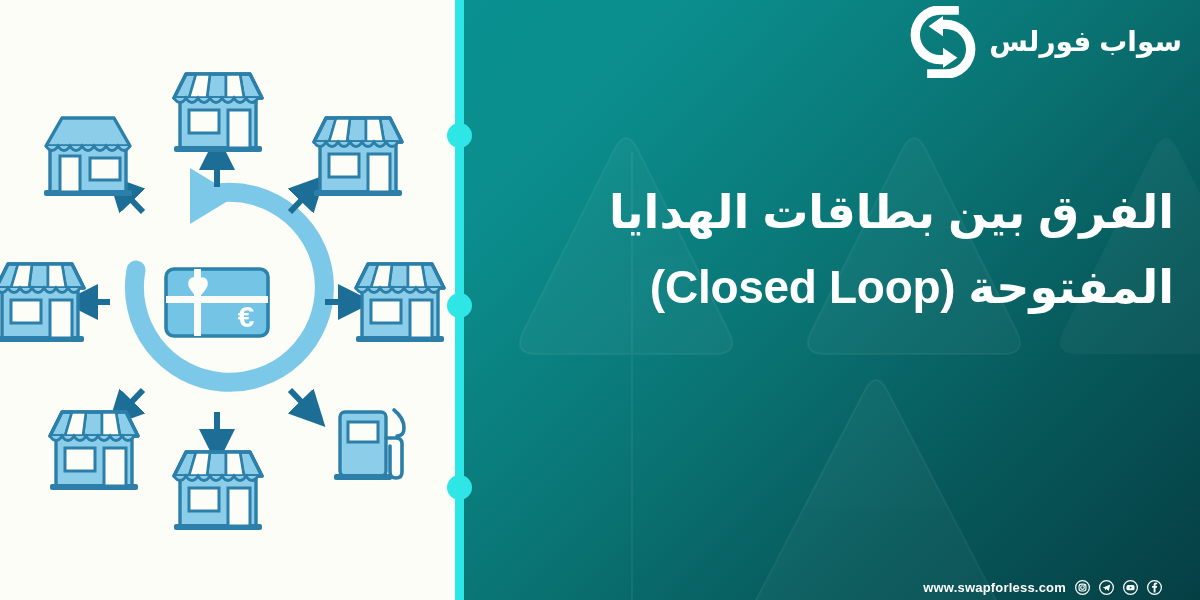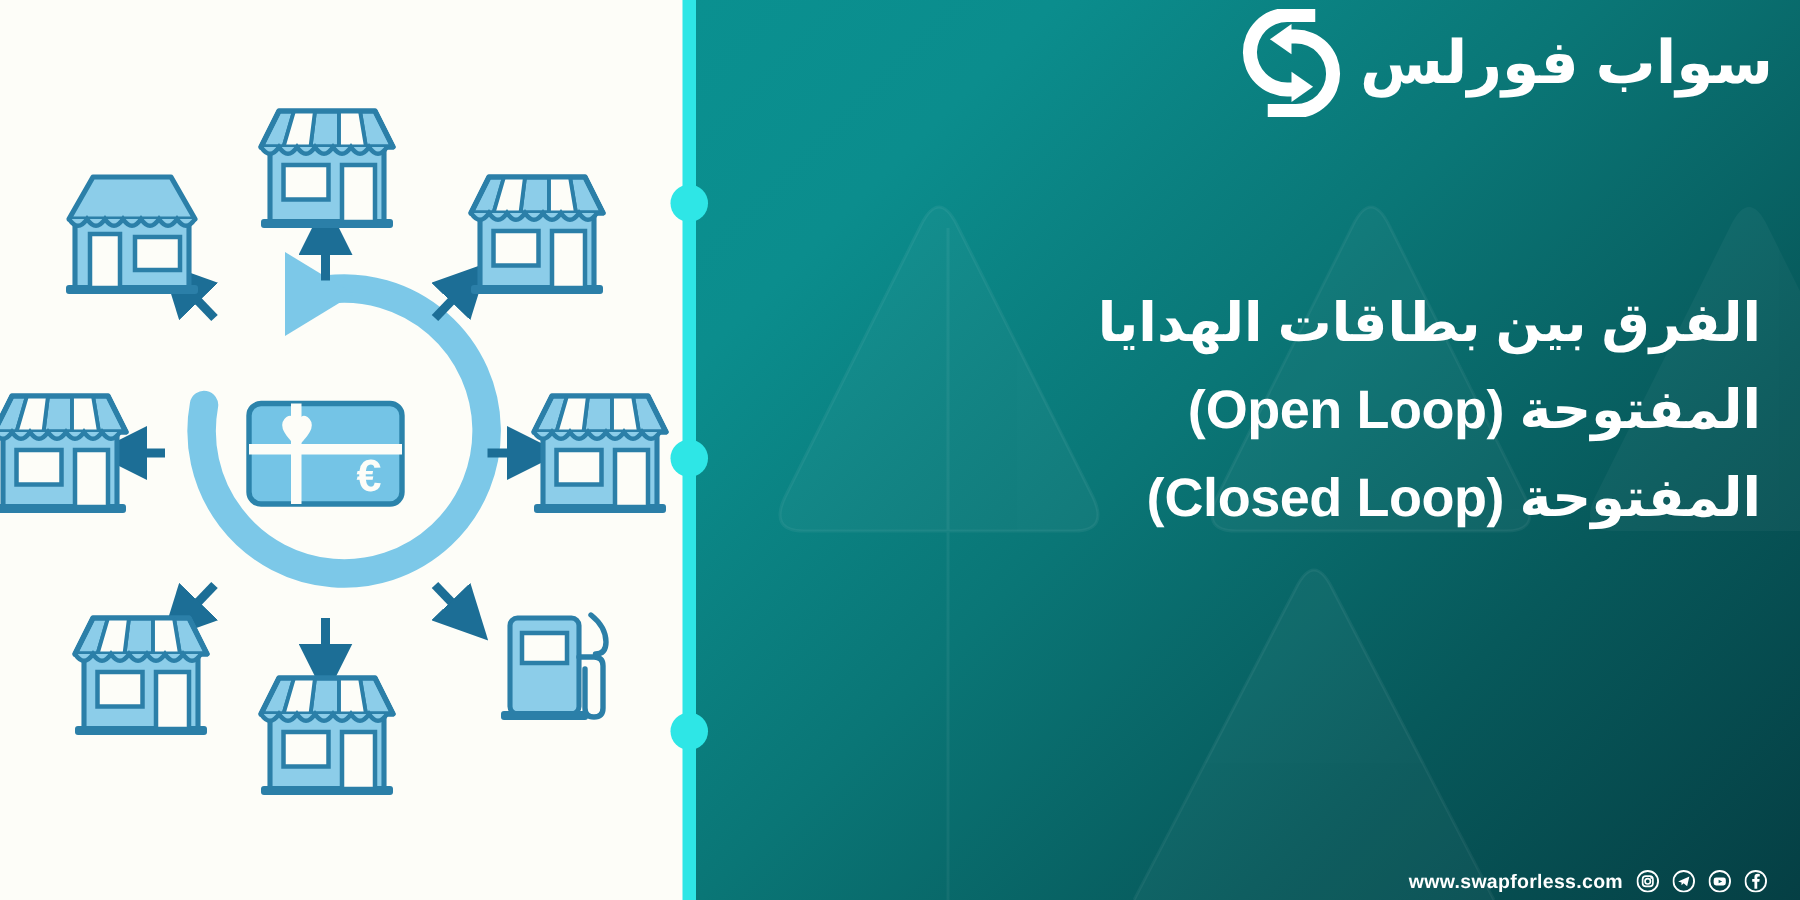--- a/index.html
+++ b/index.html
@@ -44,35 +44,35 @@
     overflow:hidden;
   }
   .wm{position:absolute;left:0;top:0;width:736px;height:600px;opacity:1;}
 
   .logo-row{
     position:absolute;right:18px;top:6px;
     display:flex;align-items:center;gap:10px;
     z-index:4;
   }
   .brand-name{
-    color:#ffffff;font-size:40px;font-weight:bold;letter-spacing:-0.5px;
+    color:#ffffff;font-size:28px;font-weight:bold;letter-spacing:-0.5px;
     line-height:1;white-space:nowrap;direction:rtl;
   }
   .logo-mark{width:72px;height:72px;flex:none;}
 
   .headline{
-    position:absolute;right:26px;top:186px;width:686px;
+    position:absolute;right:26px;top:175px;width:686px;
     z-index:4;text-align:right;direction:rtl;
-    color:#ffffff;font-size:36px;font-weight:bold;line-height:1.62;
+    color:#ffffff;font-size:46px;font-weight:bold;line-height:1.62;
     letter-spacing:-0.3px;
   }
   .headline .ln{display:block;white-space:nowrap;}
 
   .footer{
-    position:absolute;right:22px;bottom:5px;
+    position:absolute;right:38px;bottom:5px;
     display:flex;align-items:flex-start;gap:9px;direction:ltr;
     z-index:5;
   }
   .site-url{
     color:#ffffff;font-size:13px;font-weight:bold;letter-spacing:0.2px;
     white-space:nowrap;
   }
   .soc{width:15px;height:15px;flex:none;display:block;}
 </style>
 </head>
@@ -219,21 +219,20 @@
       <svg class="logo-mark" viewBox="0 0 100 100">
         <path fill="#ffffff" d="M72 12 H46 a28 28 0 0 0 0 56 h8 v13 h-8 a41 41 0 0 1 0 -82 h26 z"></path>
         <path fill="#ffffff" d="M28 88 h26 a28 28 0 0 0 0 -56 h-8 V19 h8 a41 41 0 0 1 0 82 H28 z"></path>
         <path fill="#ffffff" d="M50 14 L30 28 L50 42 Z"></path>
         <path fill="#ffffff" d="M50 58 L70 72 L50 86 Z"></path>
       </svg>
     </div>
 
     <div class="headline">
       <span class="ln">الفرق بين بطاقات الهدايا</span>
-      <span class="ln">المفتوحة (Open Loop)</span>
       <span class="ln">المفتوحة (Closed Loop)</span>
     </div>
 
     <div class="footer">
       <span class="site-url">www.swapforless.com</span>
 
       <svg class="soc" viewBox="0 0 24 24">
         <circle cx="12" cy="12" r="11" fill="none" stroke="#ffffff" stroke-width="2"></circle>
         <rect x="6.5" y="6.5" width="11" height="11" rx="3.4" fill="none" stroke="#ffffff" stroke-width="1.8"></rect>
         <circle cx="12" cy="12" r="2.9" fill="none" stroke="#ffffff" stroke-width="1.8"></circle>

